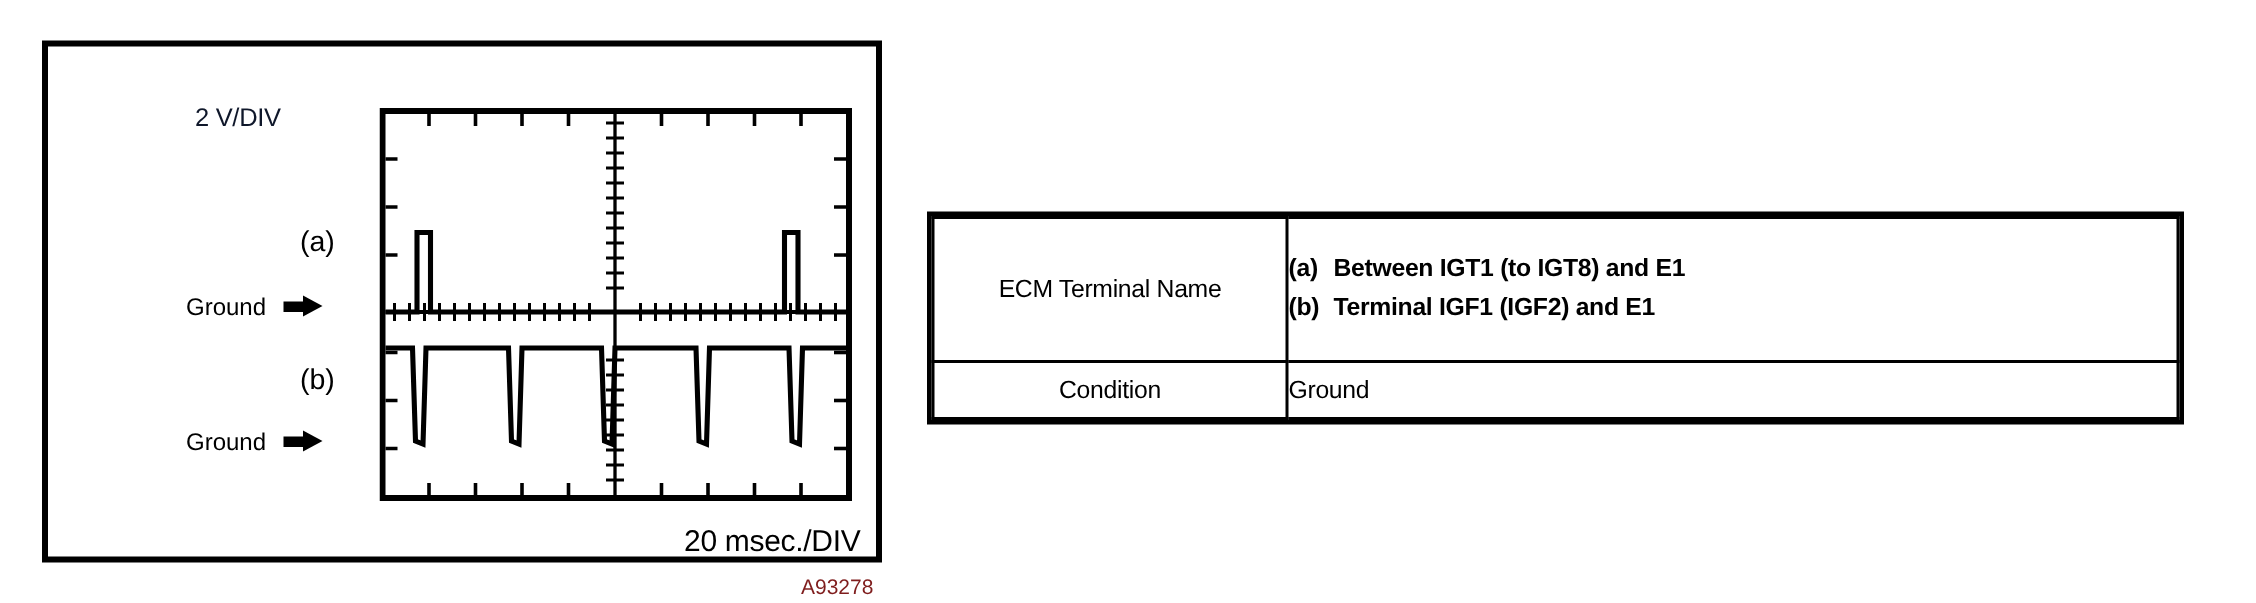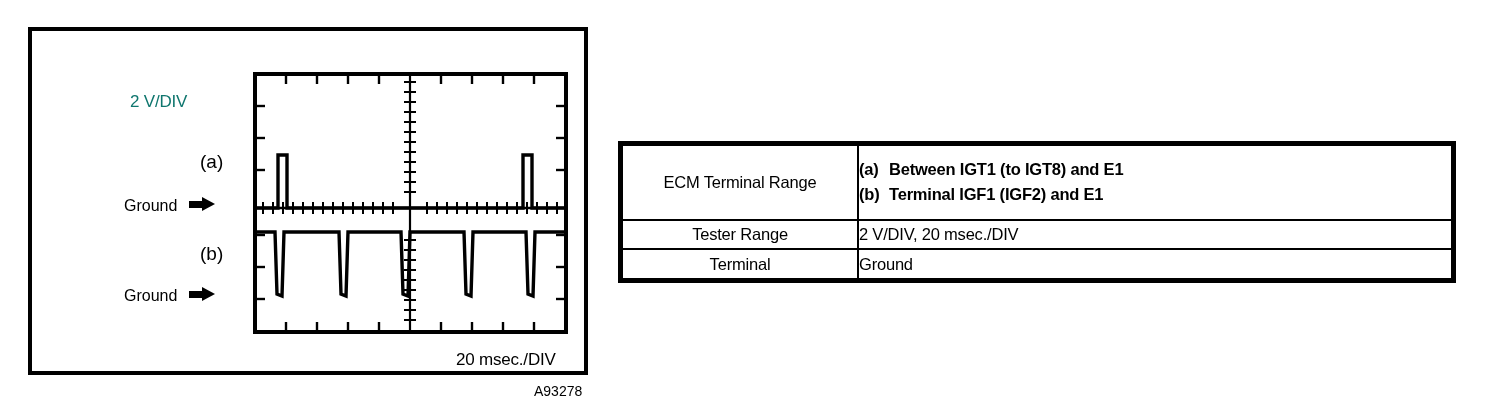--- a/index.html
+++ b/index.html
@@ -24,23 +24,23 @@
     height: 348px;
     border: 4px solid #000000;
     box-sizing: border-box;
     background: #ffffff;
   }
 
   
   #vdiv-label {
     position: absolute;
     left: 98px;
-    top: 61px;
+    top: 38px;
     font-size: 17px;
-    color: #0f766e;
+    color: #0f172a;
     white-space: nowrap;
     letter-spacing: -0.2px;
   }
 
   
   #trace-a-label {
     position: absolute;
     left: 168px;
     top: 120px;
     font-size: 19px;
@@ -98,31 +98,31 @@
     width: 315px;
     height: 262px;
   }
   #graph-svg { display: block; }
 
   
   #tdiv-label {
     position: absolute;
     left: 424px;
     top: 319px;
-    font-size: 17px;
+    font-size: 20px;
     color: #000;
     white-space: nowrap;
     letter-spacing: -0.2px;
   }
   #figure-code {
     position: absolute;
     left: 502px;
     top: 352px;
     font-size: 14px;
-    color: #000000;
+    color: #7f1d1d;
     letter-spacing: 0px;
   }
 
   
   #spec-table {
     position: absolute;
     left: 618px;
     top: 141px;
     width: 838px;
     height: 142px;
@@ -297,33 +297,29 @@
 
   <div id="tdiv-label">20 msec./DIV</div>
 
   <div id="figure-code">A93278</div>
 </div>
 
 <div id="spec-table">
   <table>
     <tbody>
       <tr>
-        <td class="lbl-cell">ECM Terminal Range</td>
+        <td class="lbl-cell">ECM Terminal Name</td>
         <td class="val-cell">
           <span class="term-line">
             <span class="term-tag">(a)</span><span>Between IGT1 (to IGT8) and E1</span>
           </span>
           <span class="term-line">
             <span class="term-tag">(b)</span><span>Terminal IGF1 (IGF2) and E1</span>
           </span>
         </td>
       </tr>
       <tr>
-        <td class="lbl-cell">Tester Range</td>
-        <td class="val-cell">2 V/DIV, 20 msec./DIV</td>
-      </tr>
-      <tr>
-        <td class="lbl-cell">Terminal</td>
+        <td class="lbl-cell">Condition</td>
         <td class="val-cell">Ground</td>
       </tr>
     </tbody>
   </table>
 </div>
 
 </body></html>

